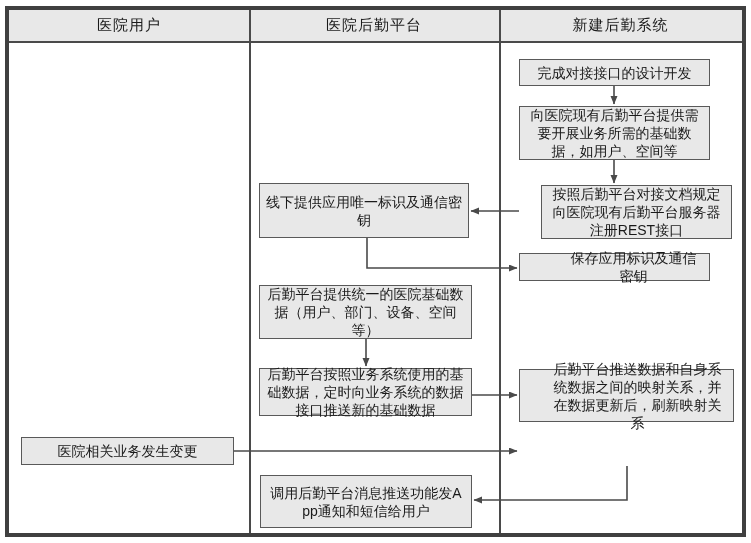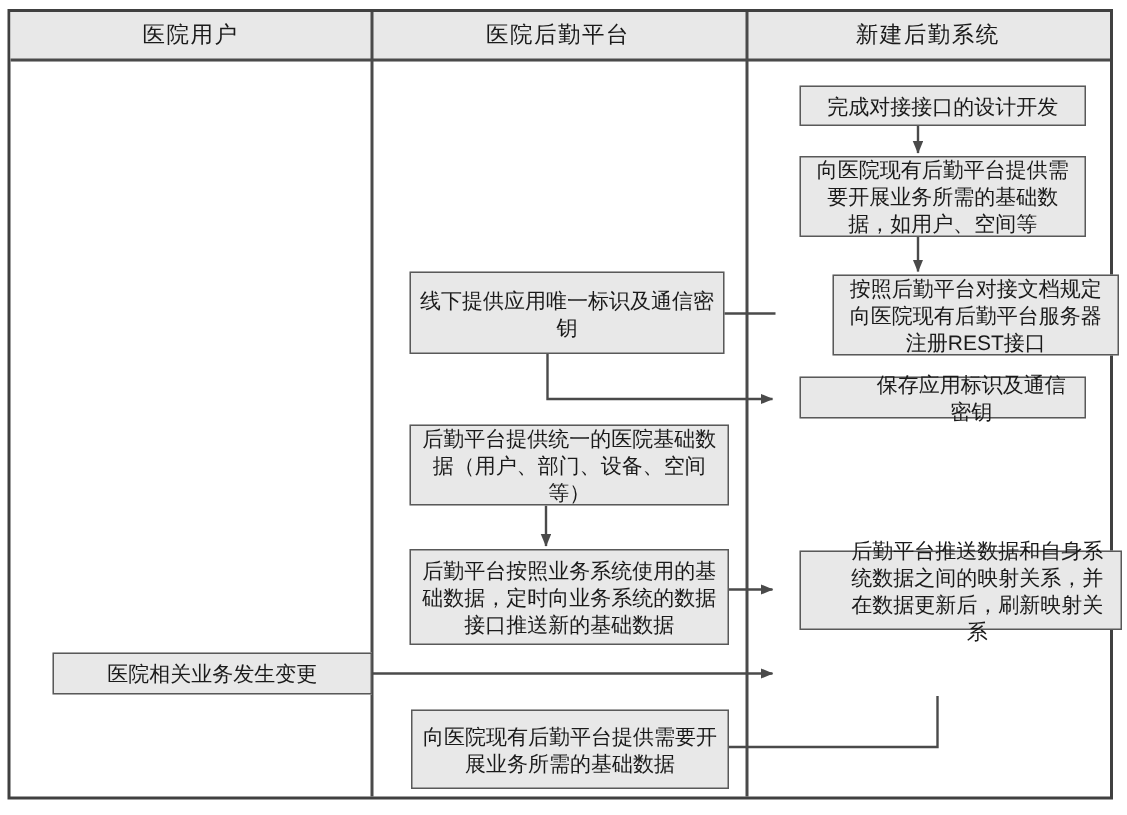--- a/index.html
+++ b/index.html
@@ -8,21 +8,21 @@
     width: 751px;
     height: 543px;
     background: #ffffff;
     font-family: "Liberation Sans", sans-serif;
     overflow: hidden;
   }
   .frame {
     position: absolute;
     left: 5px; top: 6px;
     width: 733px; height: 523px;
-    border: 2px solid #404040;
+    border: 4px solid #404040;
     background: #ffffff;
   }
   .header-band {
     position: absolute;
     left: 0; top: 0;
     width: 733px; height: 31px;
     background: #e8e8e8;
     border-bottom: 2px solid #4a4a4a;
     box-sizing: content-box;
   }
@@ -46,27 +46,26 @@
   .node {
     position: absolute;
     box-sizing: border-box;
     background: #e8e8e8;
     border: 1.5px solid #595959;
     display: flex; align-items: center; justify-content: center;
     text-align: center;
     font-size: 14px; line-height: 18px; color: #1a1a1a;
     padding: 2px 6px;
     word-break: break-all;
-    margin-left: 16px;
   }
   
   .n-l1 { left: 12px;  top: 427px; width: 213px; height: 28px; }
   .n-m1 { left: 250px; top: 173px; width: 210px; height: 55px; }
   .n-m2 { left: 250px; top: 275px; width: 213px; height: 54px; }
-  .n-m3 { left: 250px; top: 358px; width: 213px; height: 64px; }
+  .n-m3 { left: 250px; top: 358px; width: 213px; height: 48px; }
   .n-m4 { left: 251px; top: 465px; width: 212px; height: 53px; }
   .n-r1 { left: 510px; top: 49px;  width: 191px; height: 27px; }
   .n-r2 { left: 510px; top: 96px;  width: 191px; height: 54px; }
   .n-r3 { left: 532px; top: 175px; width: 191px; height: 54px; }
   .n-r4 { left: 510px; top: 243px; width: 191px; height: 28px; padding-left: 44px; }
   .n-r5 { left: 510px; top: 359px; width: 215px; height: 53px; padding-left: 28px; }
   .n-r6 { left: 510px; top: 429px; width: 215px; height: 27px; }
   .arrow-layer {
     position: absolute;
     left: 0; top: 0;
@@ -111,18 +110,18 @@
 
     <div class="node n-r1">完成对接接口的设计开发</div>
     <div class="node n-r2">向医院现有后勤平台提供需要开展业务所需的基础数据，如用户、空间等</div>
     <div class="node n-r3">按照后勤平台对接文档规定向医院现有后勤平台服务器注册REST接口</div>
     <div class="node n-r4">保存应用标识及通信密钥</div>
     <div class="node n-r5">后勤平台推送数据和自身系统数据之间的映射关系，并在数据更新后，刷新映射关系</div>
 
     <div class="node n-m1">线下提供应用唯一标识及通信密钥</div>
     <div class="node n-m2">后勤平台提供统一的医院基础数据（用户、部门、设备、空间等）</div>
     <div class="node n-m3">后勤平台按照业务系统使用的基础数据，定时向业务系统的数据接口推送新的基础数据</div>
-    <div class="node n-m4">向医院现有后勤平台提供需要开展业务所需的基础数据</div>
+    <div class="node n-m4">调用后勤平台消息推送功能发App通知和短信给用户</div>
 
     <div class="node n-l1">医院相关业务发生变更</div>
 
   </div>
 </div>
 
 </body></html>

